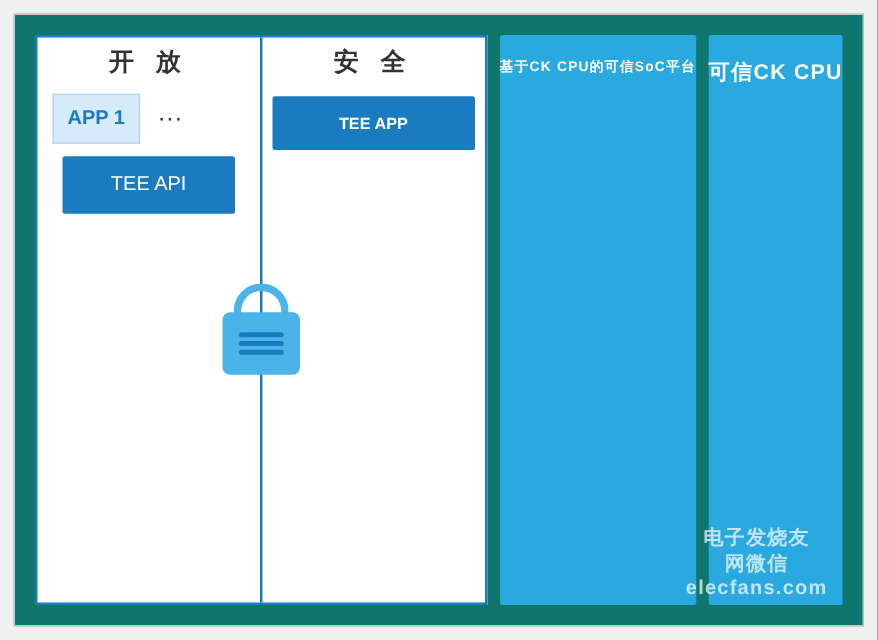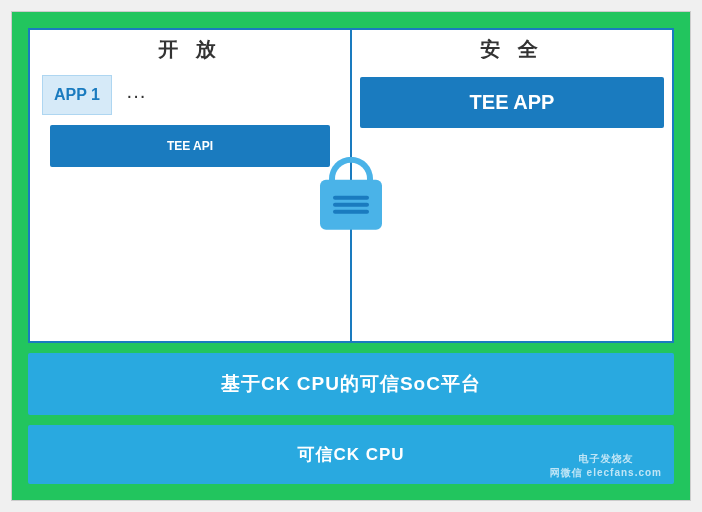--- a/index.html
+++ b/index.html
@@ -9,25 +9,25 @@
       width: 702px;
       height: 512px;
       overflow: hidden;
       display: flex;
       align-items: center;
       justify-content: center;
     }
     .diagram-wrapper {
       width: 680px;
       height: 490px;
-      background: #22c55e;
+      background: #0f766e;
       border: 1px solid #ccc;
       padding: 16px;
       display: flex;
-      flex-direction: column;
+      flex-direction: row;
       gap: 10px;
       position: relative;
     }
     
     .top-section {
       display: flex;
       flex: 1;
       gap: 0;
       border: 2px solid #1a7bbf;
       position: relative;
@@ -67,38 +67,38 @@
       min-width: 70px;
     }
     .app-dots {
       font-size: 20px;
       color: #333;
       padding: 0 6px;
     }
     .tee-api-row, .ree-os-row {
       background: #1a7bbf;
       color: #fff;
-      font-weight: bold;
-      font-size: 12px;
+      font-weight: normal;
+      font-size: 16px;
       text-align: center;
       padding: 14px 0;
       margin: 4px 20px;
       border-radius: 2px;
     }
     
     .right-panel {
       flex: 1;
       display: flex;
       flex-direction: column;
     }
     .tee-app-row, .tee-os-row, .trust-boot-row {
       background: #1a7bbf;
       color: #fff;
       font-weight: bold;
-      font-size: 20px;
+      font-size: 13px;
       text-align: center;
       padding: 14px 0;
       margin: 4px 8px;
       border-radius: 2px;
     }
     
     .lock-overlay {
       position: absolute;
       left: 50%;
       top: 50%;
@@ -132,42 +132,42 @@
       height: 4px;
       background: #1a7bbf;
       border-radius: 2px;
     }
 
     
     .soc-platform {
       background: #29a9e0;
       color: #fff;
       font-weight: bold;
-      font-size: 19px;
+      font-size: 11px;
       text-align: center;
       padding: 18px 0;
       border-radius: 2px;
       letter-spacing: 1px;
     }
     .cpu-platform {
       background: #29a9e0;
       color: #fff;
       font-weight: bold;
       font-size: 17px;
       text-align: center;
       padding: 18px 0;
       border-radius: 2px;
       letter-spacing: 1px;
       position: relative;
     }
     .watermark {
       position: absolute;
       right: 12px;
       bottom: 4px;
-      font-size: 10px;
+      font-size: 16px;
       color: rgba(255,255,255,0.7);
     }
     .tee-app-row {
       margin-top: 8px;
     }
   </style>
 </head>
 <body>
 
 <div class="diagram-wrapper">

